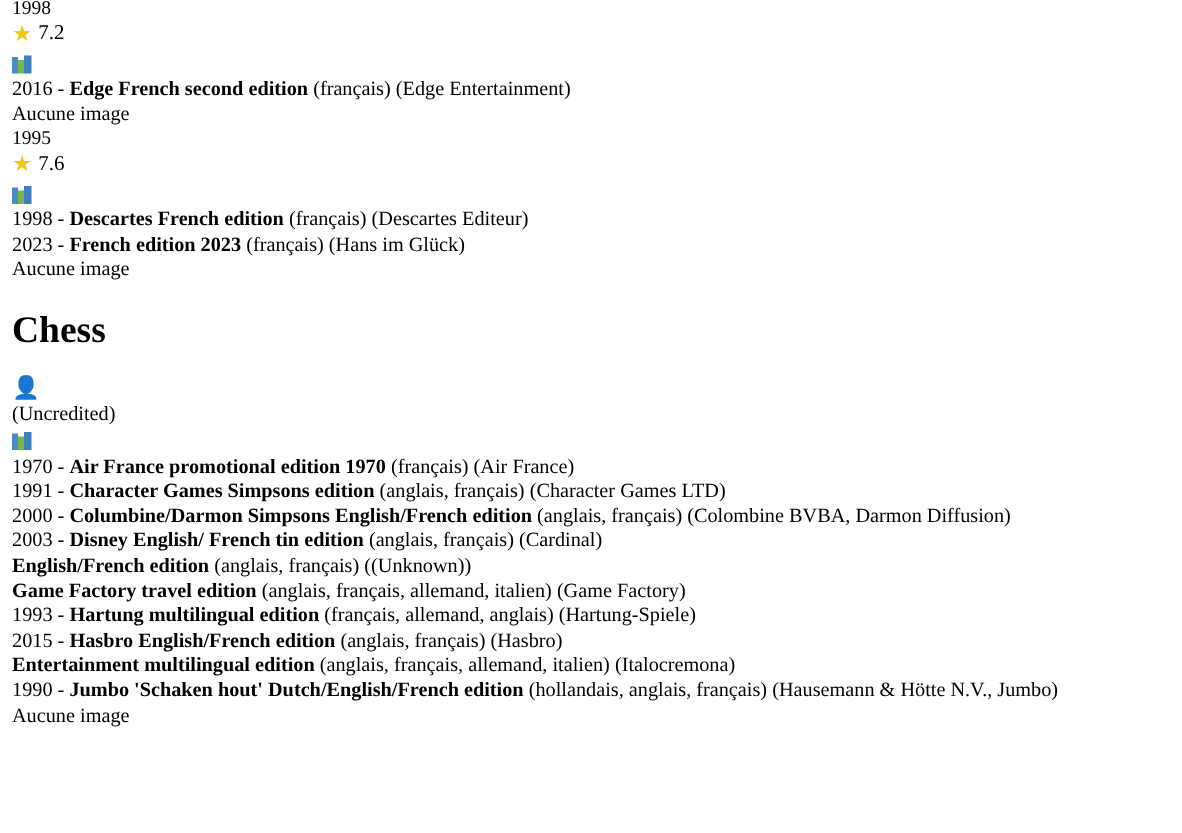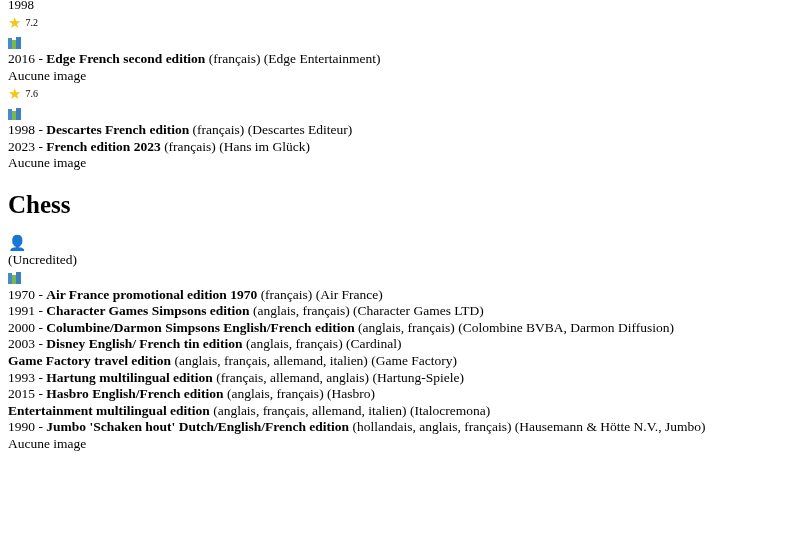--- a/index.html
+++ b/index.html
@@ -36,21 +36,21 @@
     color: #f5c518;
     font-size: 15px;
     line-height: 15px;
   }
   .person-icon {
     color: #3b2a6b;
     font-size: 15px;
     line-height: 15px;
   }
   .rating-value {
-    font-size: 10px;
+    font-size: 14px;
   }
   .icon-row {
     padding: 2px 0 2px 4px;
     line-height: 14px;
     height: 14px;
   }
   .books-icon {
     display: inline-block;
     width: 13px;
     height: 12px;
@@ -105,20 +105,21 @@
     <div class="icon-row">
       <span class="books-icon"><i></i><i></i><i></i></span>
     </div>
     <div class="edition-line">
       <span>2016 - </span><b>Edge French second edition</b> <span>(français)</span> <span>(Edge Entertainment)</span>
     </div>
     <div class="no-image">Aucune image</div>
   </div>
 
   <div class="section">
+    <div class="year-line">1995</div>
     <div class="rating-line">
       <span class="star-icon">★</span>
       <span class="rating-value">7.6</span>
     </div>
     <div class="icon-row">
       <span class="books-icon"><i></i><i></i><i></i></span>
     </div>
     <div class="edition-line">
       <span>1998 - </span><b>Descartes French edition</b> <span>(français)</span> <span>(Descartes Editeur)</span>
     </div>
@@ -144,20 +145,23 @@
     <div class="edition-line">
       <span>1991 - </span><b>Character Games Simpsons edition</b> <span>(anglais, français)</span> <span>(Character Games LTD)</span>
     </div>
     <div class="edition-line">
       <span>2000 - </span><b>Columbine/Darmon Simpsons English/French edition</b> <span>(anglais, français)</span> <span>(Colombine BVBA, Darmon Diffusion)</span>
     </div>
     <div class="edition-line">
       <span>2003 - </span><b>Disney English/ French tin edition</b> <span>(anglais, français)</span> <span>(Cardinal)</span>
     </div>
     <div class="edition-line">
+      <span></span><b>English/French edition</b> <span>(anglais, français)</span> <span>((Unknown))</span>
+    </div>
+    <div class="edition-line">
       <span></span><b>Game Factory travel edition</b> <span>(anglais, français, allemand, italien)</span> <span>(Game Factory)</span>
     </div>
     <div class="edition-line">
       <span>1993 - </span><b>Hartung multilingual edition</b> <span>(français, allemand, anglais)</span> <span>(Hartung-Spiele)</span>
     </div>
     <div class="edition-line">
       <span>2015 - </span><b>Hasbro English/French edition</b> <span>(anglais, français)</span> <span>(Hasbro)</span>
     </div>
     <div class="edition-line">
       <span></span><b>Entertainment multilingual edition</b> <span>(anglais, français, allemand, italien)</span> <span>(Italocremona)</span>

